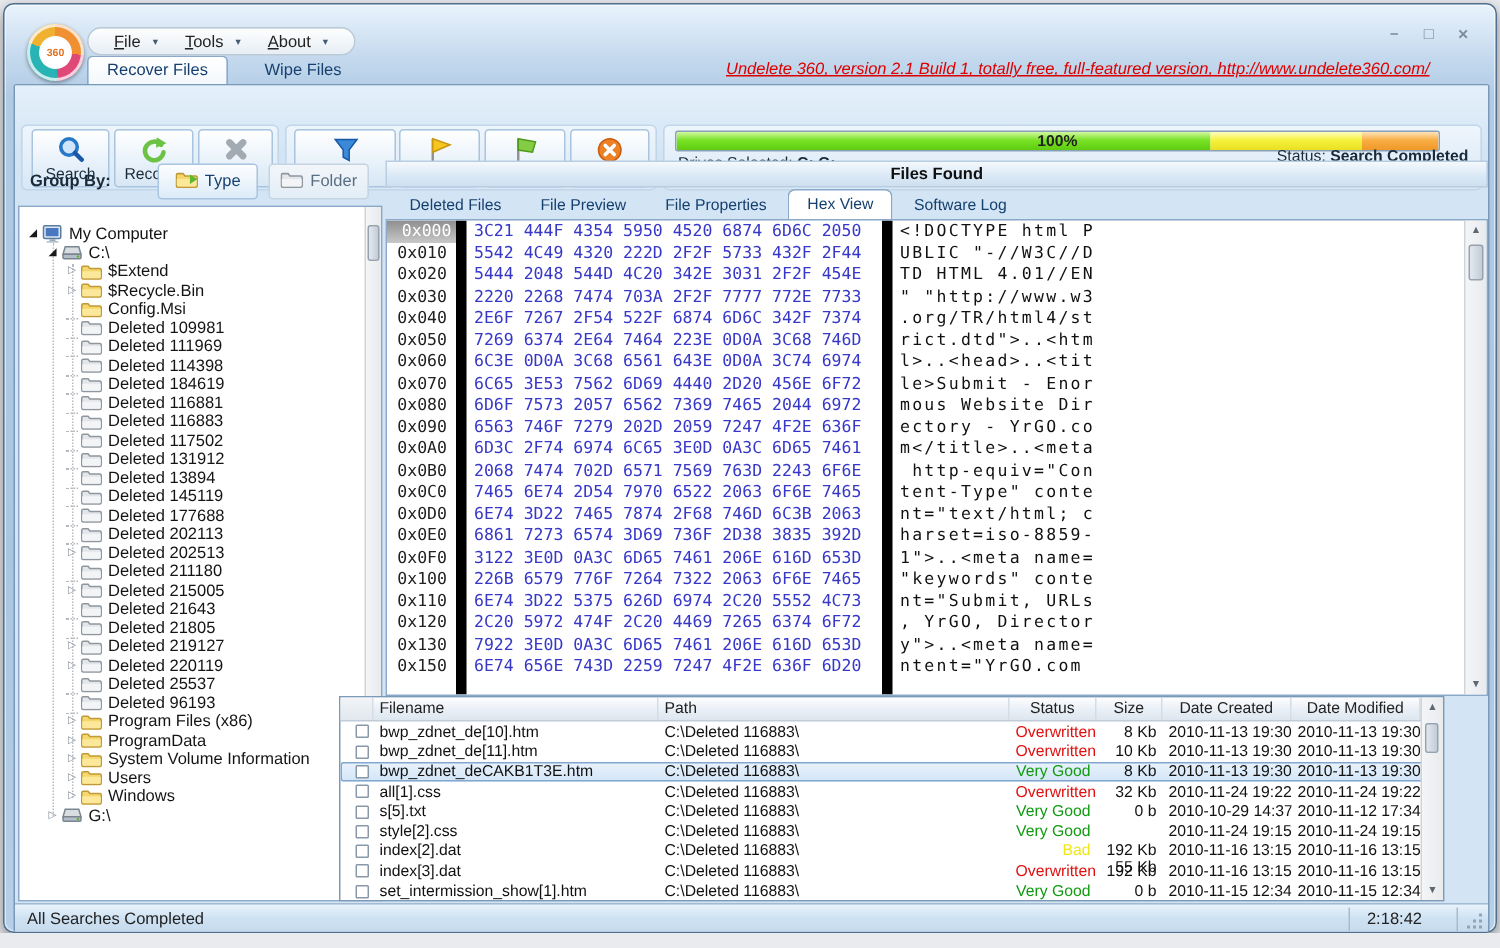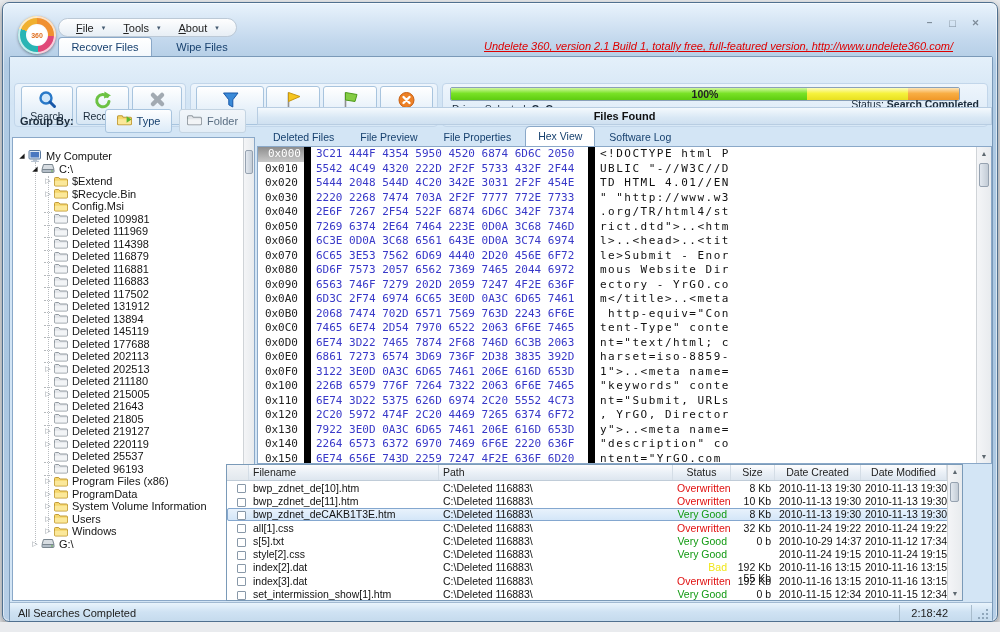--- a/index.html
+++ b/index.html
@@ -374,21 +374,21 @@
             <span class="tlabel">Deleted 114398</span>
           </div>
           <div class="trow" style="padding-left: 30px;">
             <span class="texp none"></span>
             <span class="ticon">
               <svg width="14" height="11" viewBox="0 0 14 11">
                 <path d="M0.5 2.5 q0-1 1-1 h3.2 l1.2 1.5 h6.6 q1 0 1 1 v5 q0 1-1 1 h-11 q-1 0-1-1 z" fill="#e3e6ea" stroke="#8f979e"></path>
                 <path d="M0.8 4.8 h12.4 v3.7 q0 1-1 1 h-10.4 q-1 0-1-1 z" fill="#f2f4f6"></path>
               </svg>
             </span>
-            <span class="tlabel">Deleted 116879</span>
+            <span class="tlabel">Deleted 184619</span>
           </div>
           <div class="trow" style="padding-left: 30px;">
             <span class="texp none"></span>
             <span class="ticon">
               <svg width="14" height="11" viewBox="0 0 14 11">
                 <path d="M0.5 2.5 q0-1 1-1 h3.2 l1.2 1.5 h6.6 q1 0 1 1 v5 q0 1-1 1 h-11 q-1 0-1-1 z" fill="#e3e6ea" stroke="#8f979e"></path>
                 <path d="M0.8 4.8 h12.4 v3.7 q0 1-1 1 h-10.4 q-1 0-1-1 z" fill="#f2f4f6"></path>
               </svg>
             </span>
             <span class="tlabel">Deleted 116881</span>
@@ -723,25 +723,20 @@
           </div>
           <div class="hexrow">
             <span class="haddr">0x120</span>
             <span class="hhex">2C20 5972 474F 2C20 4469 7265 6374 6F72</span>
             <span class="hasc">, YrGO, Director</span>
           </div>
           <div class="hexrow">
             <span class="haddr">0x130</span>
             <span class="hhex">7922 3E0D 0A3C 6D65 7461 206E 616D 653D</span>
             <span class="hasc">y"&gt;..&lt;meta name=</span>
-          </div>
-          <div class="hexrow">
-            <span class="haddr">0x140</span>
-            <span class="hhex">2264 6573 6372 6970 7469 6F6E 2220 636F</span>
-            <span class="hasc">"description" co</span>
           </div>
           <div class="hexrow">
             <span class="haddr">0x150</span>
             <span class="hhex">6E74 656E 743D 2259 7247 4F2E 636F 6D20</span>
             <span class="hasc">ntent="YrGO.com </span>
           </div>
         </div>
       <div class="hexbar" id="hb1"></div>
       <div class="hexbar" id="hb2"></div>
       <div class="vsb" id="hex-sb">

